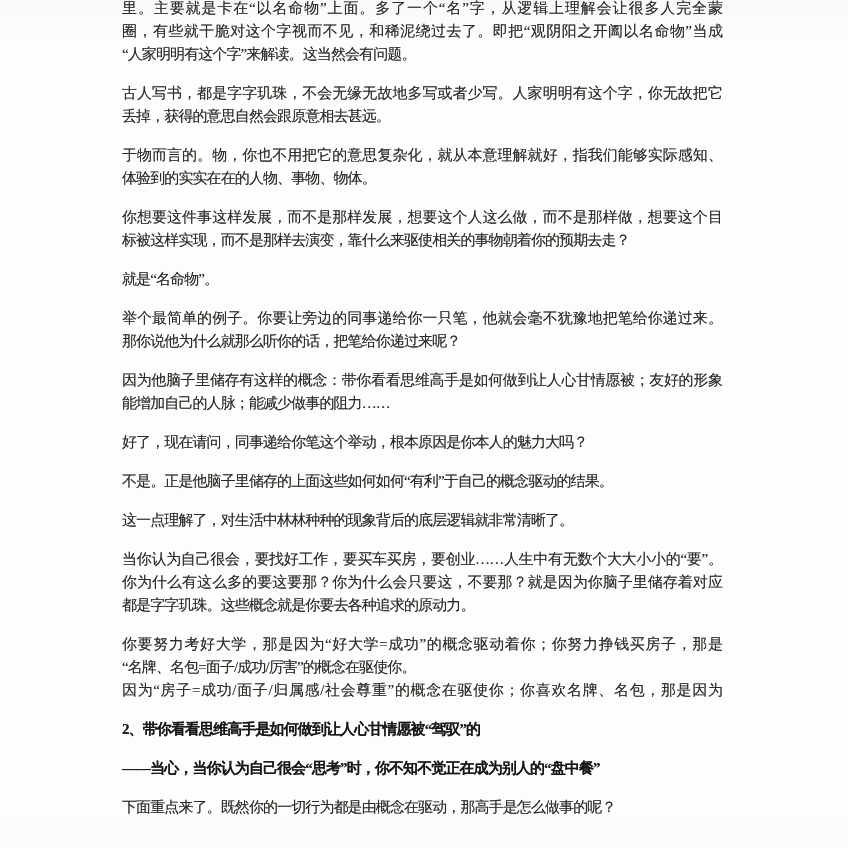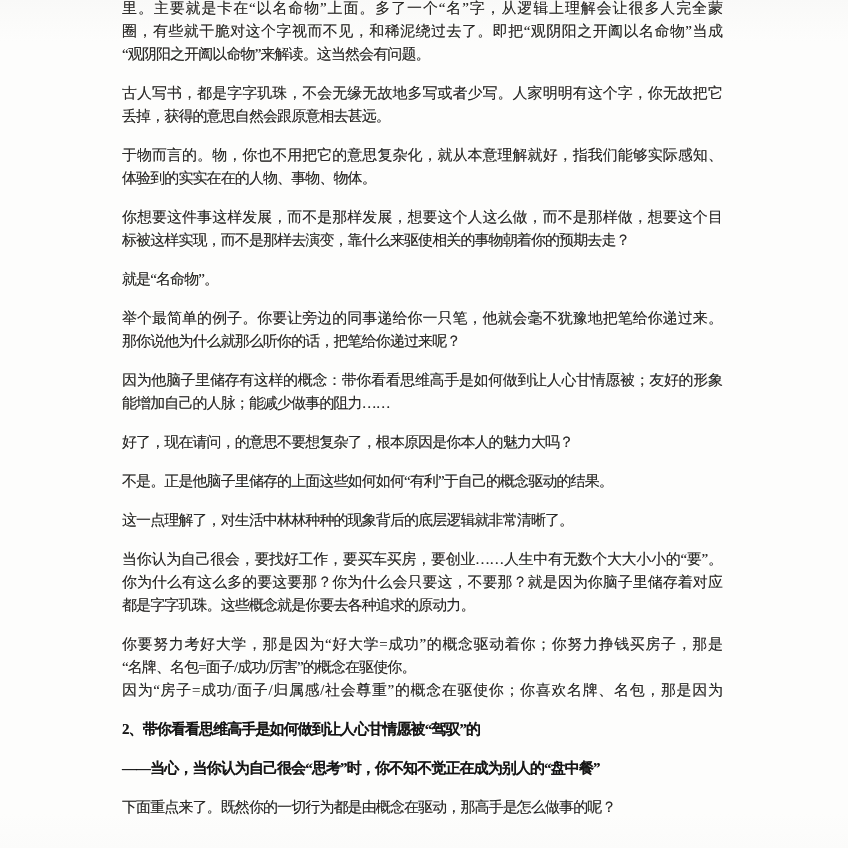--- a/index.html
+++ b/index.html
@@ -47,21 +47,21 @@
   }
 </style>
 </head>
 <body>
 
 <main class="page">
   <article class="article">
       <p class="para">
         <span class="line fill">里。主要就是卡在“以名命物”上面。多了一个“名”字，从逻辑上理解会让很多人完全蒙</span>
         <span class="line fill">圈，有些就干脆对这个字视而不见，和稀泥绕过去了。即把“观阴阳之开阖以名命物”当成</span>
-        <span class="line">“观阴阳之开阖以命物”来解读。这当然会有问题。</span>
+        <span class="line">“人家明明有这个字”来解读。这当然会有问题。</span>
       </p>
       <p class="para">
         <span class="line fill">古人写书，都是字字玑珠，不会无缘无故地多写或者少写。人家明明有这个字，你无故把它</span>
         <span class="line">丢掉，获得的意思自然会跟原意相去甚远。</span>
       </p>
       <p class="para">
         <span class="line fill">于物而言的。物，你也不用把它的意思复杂化，就从本意理解就好，指我们能够实际感知、</span>
         <span class="line">体验到的实实在在的人物、事物、物体。</span>
       </p>
       <p class="para">
@@ -73,21 +73,21 @@
       </p>
       <p class="para">
         <span class="line fill">举个最简单的例子。你要让旁边的同事递给你一只笔，他就会毫不犹豫地把笔给你递过来。</span>
         <span class="line">那你说他为什么就那么听你的话，把笔给你递过来呢？</span>
       </p>
       <p class="para">
         <span class="line fill">因为他脑子里储存有这样的概念：带你看看思维高手是如何做到让人心甘情愿被；友好的形象</span>
         <span class="line">能增加自己的人脉；能减少做事的阻力……</span>
       </p>
       <p class="para">
-        <span class="line">好了，现在请问，的意思不要想复杂了，根本原因是你本人的魅力大吗？</span>
+        <span class="line">好了，现在请问，同事递给你笔这个举动，根本原因是你本人的魅力大吗？</span>
       </p>
       <p class="para">
         <span class="line">不是。正是他脑子里储存的上面这些如何如何“有利”于自己的概念驱动的结果。</span>
       </p>
       <p class="para">
         <span class="line">这一点理解了，对生活中林林种种的现象背后的底层逻辑就非常清晰了。</span>
       </p>
       <p class="para">
         <span class="line fill">当你认为自己很会，要找好工作，要买车买房，要创业……人生中有无数个大大小小的“要”。</span>
         <span class="line fill">你为什么有这么多的要这要那？你为什么会只要这，不要那？就是因为你脑子里储存着对应</span>

